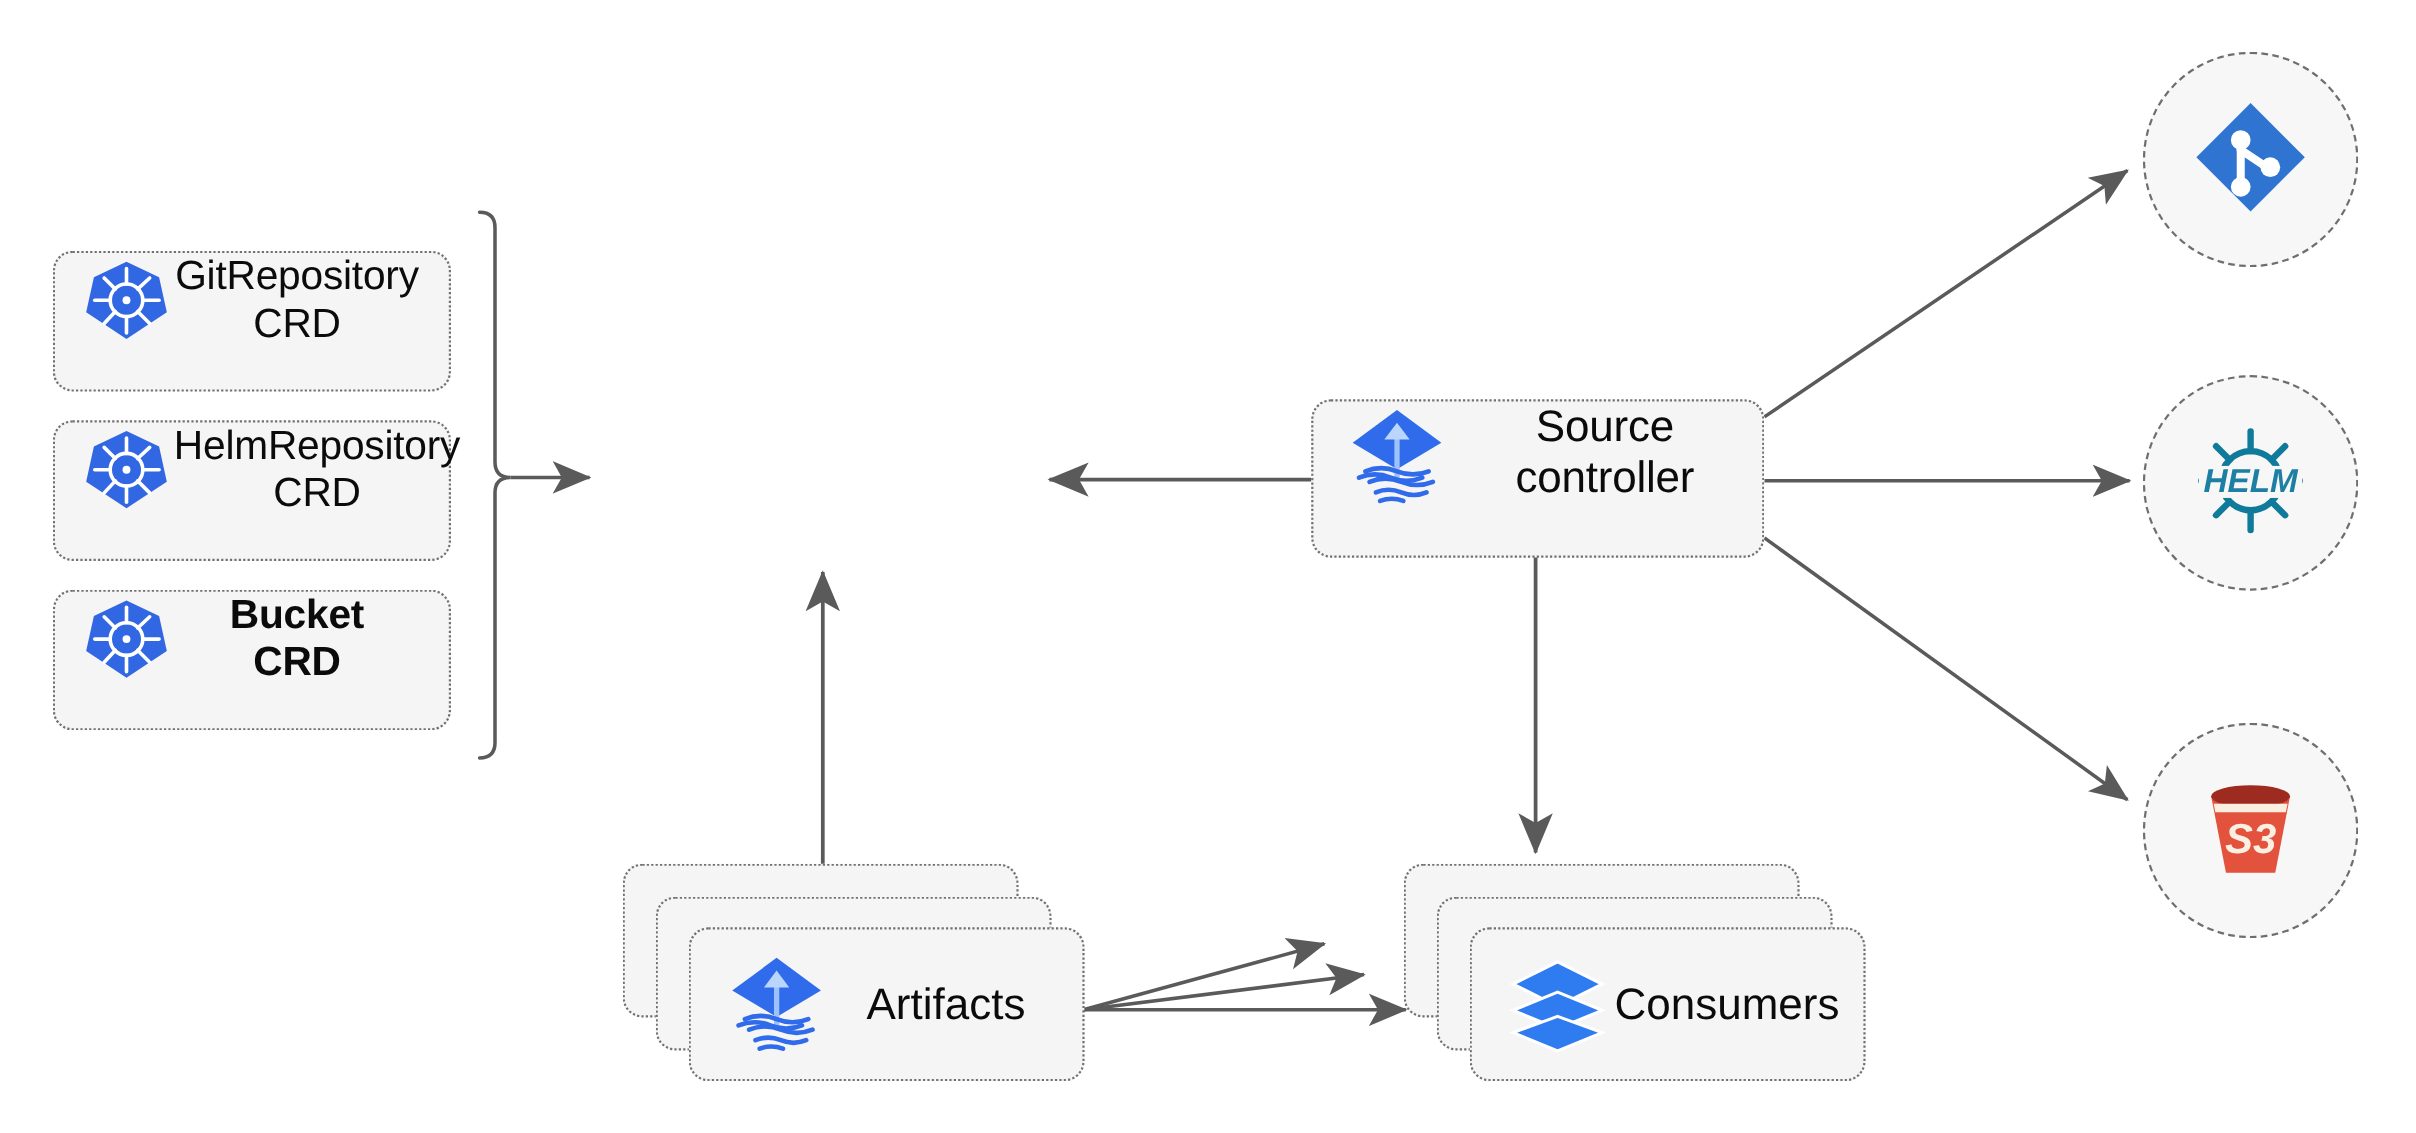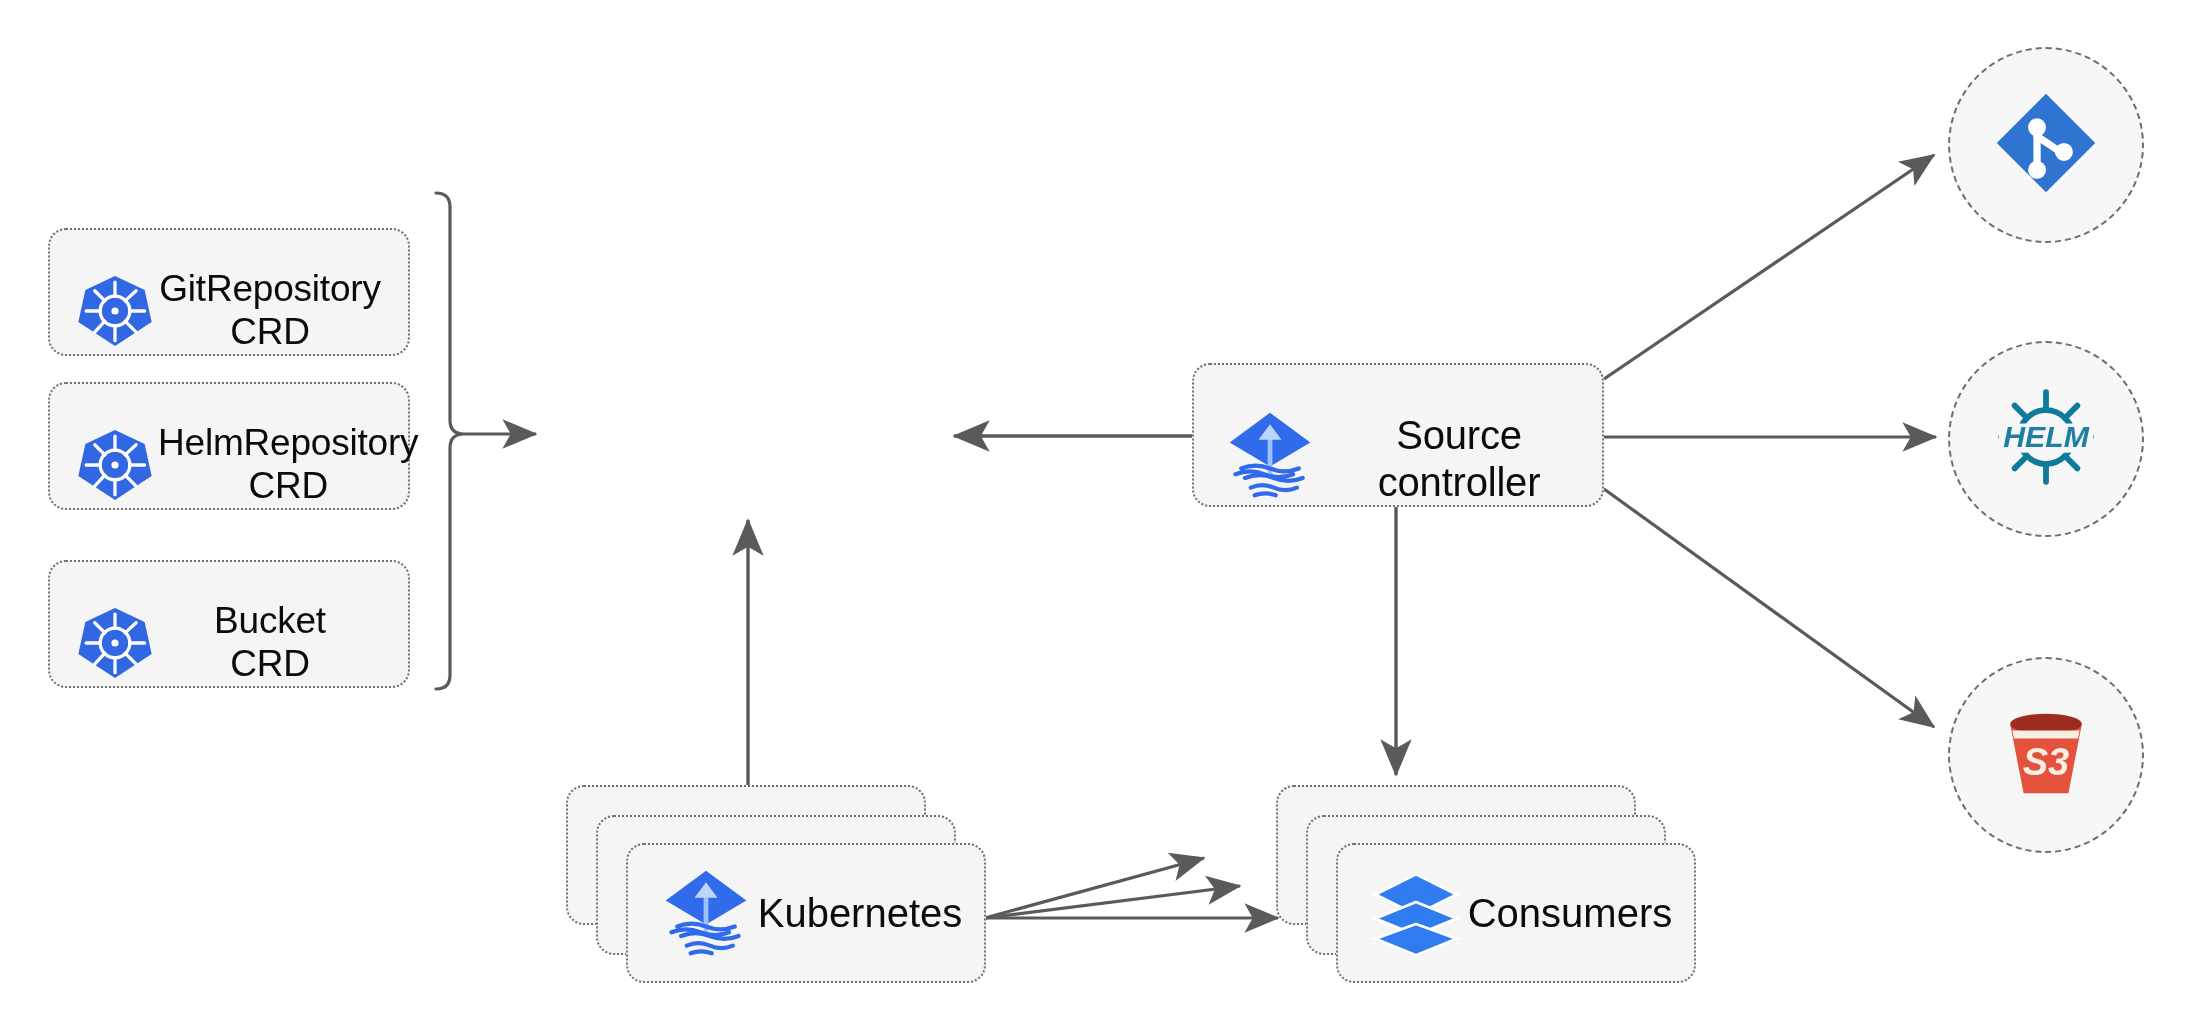--- a/index.html
+++ b/index.html
@@ -16,21 +16,21 @@
     overflow:hidden;
   }
   
   .node{
     position:absolute;
     box-sizing:border-box;
     background:#f5f5f5;
     border:2px dotted #707070;
     border-radius:18px;
     display:flex;
-    align-items:flex-end;
+    align-items:flex-start;
     z-index:3;
   }
   .node .label{
     color:#0b0b0b;
     font-size:38px;
     line-height:1.16;
     letter-spacing:-0.2px;
     text-align:center;
     flex:1 1 auto;
     white-space:pre-line;
@@ -168,21 +168,21 @@
           <line x1="63" y1="63" x2="77" y2="77"></line>
           <line x1="77" y1="24" x2="63" y2="37"></line>
           <line x1="37" y1="63" x2="24" y2="77"></line>
         </g>
       </svg>
     </span>
     <span class="label">HelmRepository
 CRD</span>
   </div>
 
-  <div class="node crd" id="crd-2" style="left:48px;top:560px;width:362px;height:128px;">
+  <div class="node crd" id="crd-2" style="left:48px;top:536px;width:362px;height:128px;font-weight:bold;">
     <span class="icon">
       <svg viewBox="0 0 100 100" width="78" height="78" aria-hidden="true">
         <polygon points="50,5 88,23 97,64 50,95 3,64 12,23" fill="#3267E3"></polygon>
         <g stroke="#ffffff" stroke-width="4.2" fill="none" stroke-linecap="round">
           <circle cx="50" cy="50" r="19"></circle>
           <circle cx="50" cy="50" r="4.6" fill="#ffffff" stroke="none"></circle>
           <line x1="50" y1="13" x2="50" y2="31"></line>
           <line x1="50" y1="69" x2="50" y2="88"></line>
           <line x1="13" y1="50" x2="31" y2="50"></line>
           <line x1="69" y1="50" x2="88" y2="50"></line>
@@ -232,21 +232,21 @@
           <polygon points="50,18 62,34 38,34" fill="#BBD6FC"></polygon>
           <g stroke="#2F6BEA" stroke-width="4.4" fill="none" stroke-linecap="round">
             <path d="M20,64 Q35,58 50,64 Q65,70 80,64"></path>
             <path d="M24,74 Q39,68 54,74 Q69,80 84,74"></path>
             <path d="M14,70 Q29,64 44,70 Q59,76 74,70"></path>
             <path d="M30,84 Q42,79 54,84 Q66,89 78,84"></path>
             <path d="M34,92 Q45,88 56,92"></path>
           </g>
         </svg>
       </span>
-      <span class="label">Kubernetes</span>
+      <span class="label">Artifacts</span>
     </div>
   </div>
 
   <div class="stack" id="artifacts-stack" style="left:1276px;top:785px;width:420px;height:200px;">
     <div class="ghost" style="left:0px;top:0px;width:360px;height:140px;"></div>
     <div class="ghost" style="left:30px;top:30px;width:360px;height:140px;"></div>
     <div class="front" style="left:60px;top:58px;width:360px;height:140px;">
       <span class="icon">
         <svg viewBox="0 0 100 100" width="92" height="92" aria-hidden="true">
           <polygon points="50,8 94,30 50,52 6,30" fill="#2F7BF0" stroke="#ffffff" stroke-width="3"></polygon>

